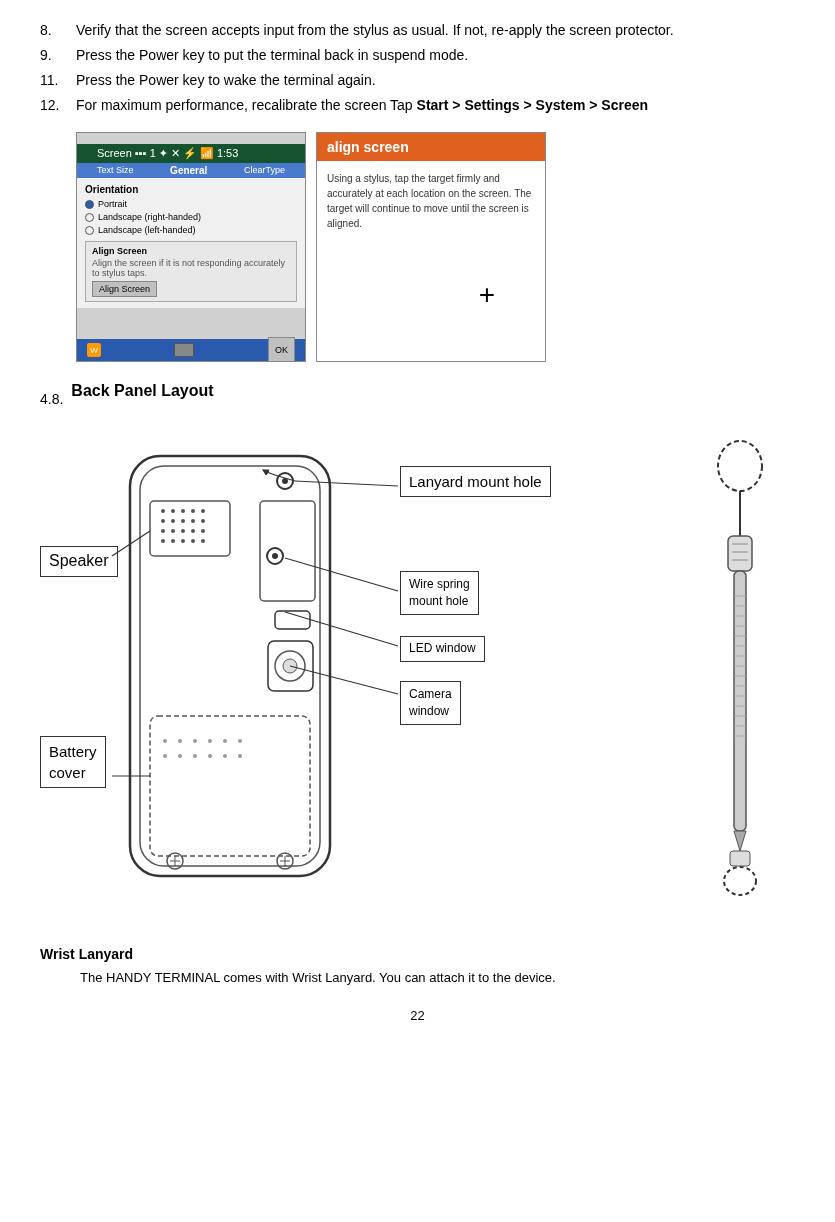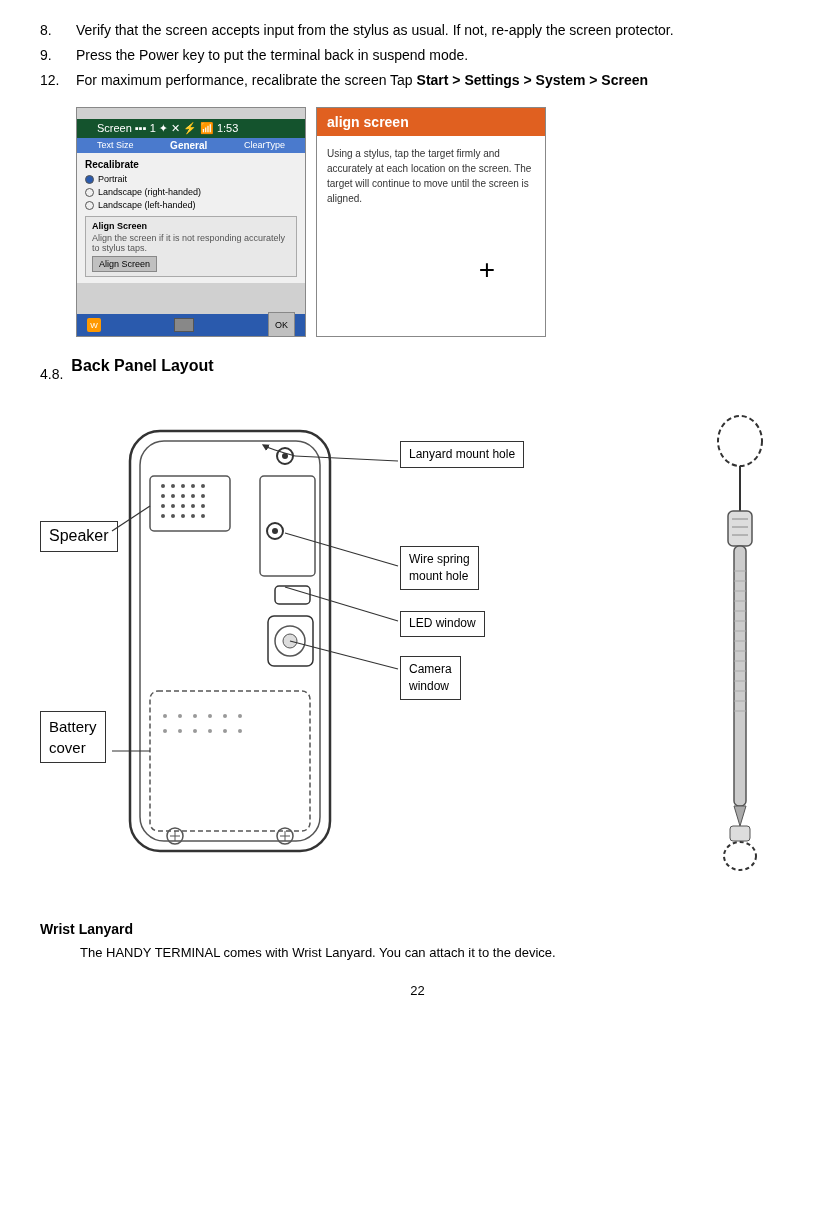--- a/index.html
+++ b/index.html
@@ -215,38 +215,42 @@
 <ul class="numbered-list">
   <li>
     <span class="num">8.</span>
     <span class="text">Verify that the screen accepts input from the stylus as usual. If not, re-apply the screen protector.</span>
   </li>
   <li>
     <span class="num">9.</span>
     <span class="text">Press the Power key to put the terminal back in suspend mode.</span>
   </li>
   <li>
+    <span class="num">11.</span>
+    <span class="text">Press the Power key to wake the terminal again.</span>
+  </li>
+  <li>
     <span class="num">12.</span>
     <span class="text">For maximum performance, recalibrate the screen Tap <span class="bold-text">Start &gt; Settings &gt; System &gt; Screen</span></span>
   </li>
 </ul>
 
 <div class="screenshots-row">
 
   <div class="screen-sim">
     <div class="screen-topbar">
       <span>Screen    ▪▪▪ 1  ✦ ✕  ⚡ 📶 1:53</span>
     </div>
     <div class="screen-tabbar">
       <span style="font-size:9px;">Text Size</span>
       <span style="font-weight:bold;font-size:10px;">General</span>
       <span style="font-size:9px;">ClearType</span>
     </div>
     <div class="screen-content">
-      <div class="screen-section-title">Recalibrate</div>
+      <div class="screen-section-title">Orientation</div>
       <div class="radio-item">
         <span class="radio-circle selected"></span>
         <span>Portrait</span>
       </div>
       <div class="radio-item">
         <span class="radio-circle"></span>
         <span>Landscape (right-handed)</span>
       </div>
       <div class="radio-item">
         <span class="radio-circle"></span>
@@ -339,21 +343,21 @@
       <circle cx="140" cy="310" r="2" fill="#999"></circle>
 
       <circle cx="75" cy="415" r="8" fill="none" stroke="#555" stroke-width="1.5"></circle>
       <line x1="70" y1="415" x2="80" y2="415" stroke="#555" stroke-width="1"></line>
       <line x1="75" y1="410" x2="75" y2="420" stroke="#555" stroke-width="1"></line>
       <circle cx="185" cy="415" r="8" fill="none" stroke="#555" stroke-width="1.5"></circle>
       <line x1="180" y1="415" x2="190" y2="415" stroke="#555" stroke-width="1"></line>
       <line x1="185" y1="410" x2="185" y2="420" stroke="#555" stroke-width="1"></line>
     </svg>
 
-    <div class="callout-box" style="left: 360px; top: 40px; font-size:12px; line-height:1.4;">
+    <div class="callout-box" style="left: 360px; top: 40px; font-size:15px; line-height:1.4;">
       <span>Lanyard
 mount hole</span>
     </div>
 
     <svg style="position:absolute;left:0;top:0;pointer-events:none;" width="760" height="500">
       <line x1="358" y1="60" x2="255" y2="55" stroke="#333" stroke-width="1.2"></line>
 
       <path d="M255,55 Q230,48 225,45" stroke="#333" stroke-width="1.2" fill="none" marker-end="url(#arrow)"></path>
       <defs>
         <marker id="arrow" markerWidth="6" markerHeight="6" refX="3" refY="3" orient="auto">

